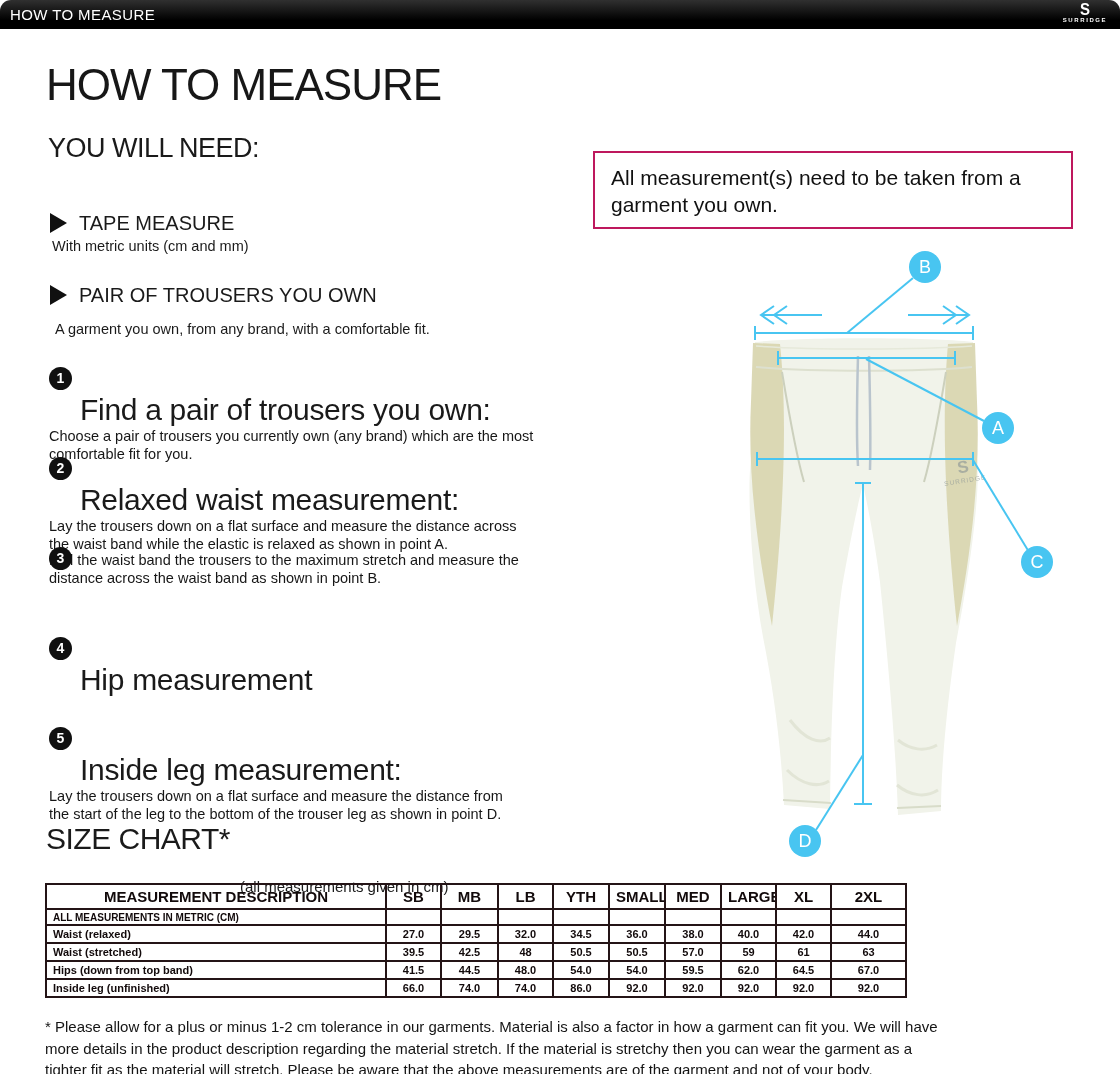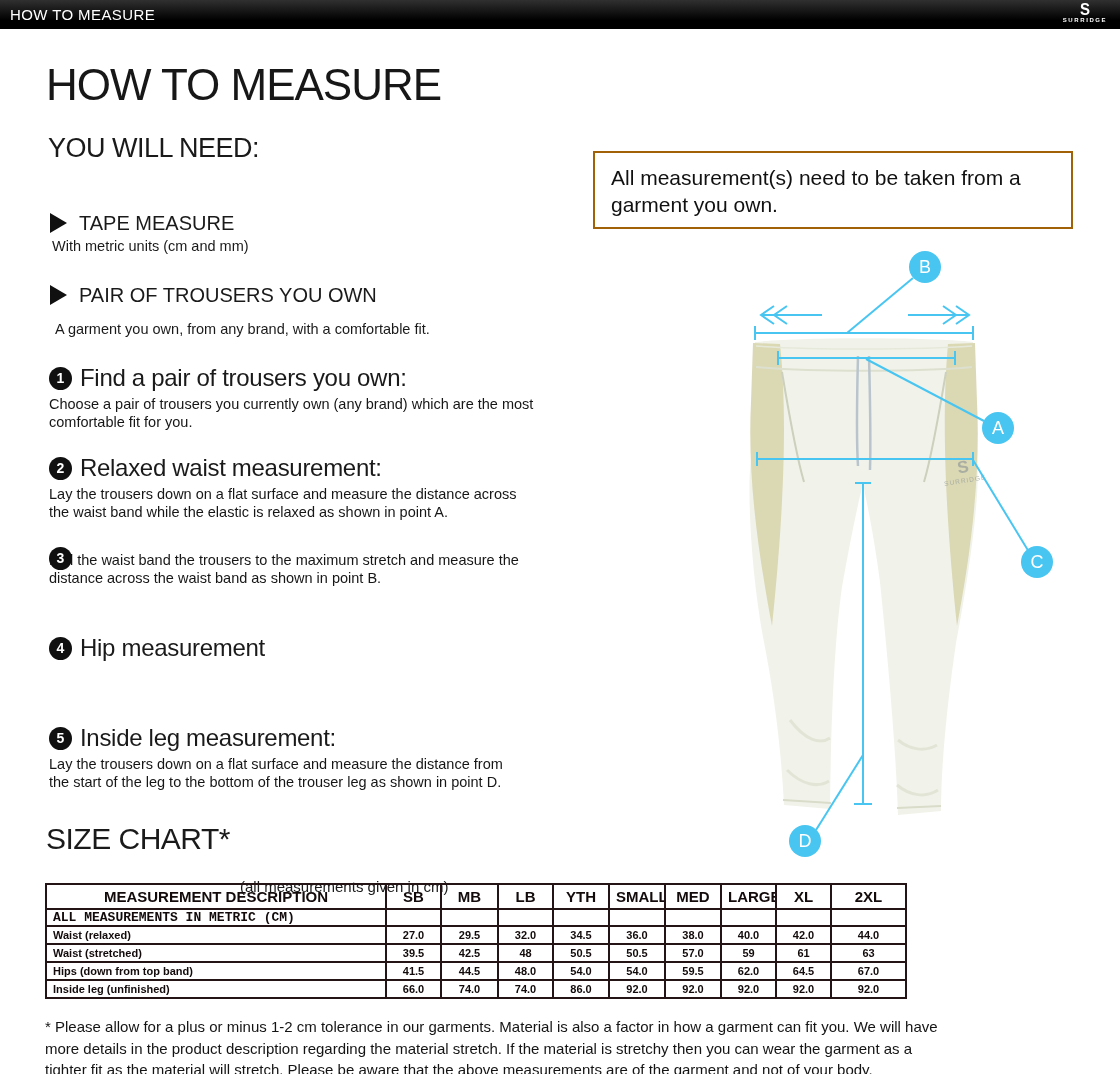--- a/index.html
+++ b/index.html
@@ -1,55 +1,55 @@
 <!DOCTYPE html>
 <html><head>
 <meta charset="utf-8">
 <style>
   html,body{margin:0;padding:0;background:#fff;}
   .page{position:relative;width:1120px;height:1074px;background:#fff;overflow:hidden;
-        font-family:"Liberation Sans",sans-serif;color:#1a1a1a;}
+        font-family:"Liberation Sans",sans-serif;color:#1a1a1a;border-radius:11px;}
 
   
   .topbar{position:absolute;left:0;top:0;width:1120px;height:29px;
           background:linear-gradient(#303030,#000 70%);display:flex;align-items:center;}
   .topbar-title{color:#fff;font-size:15px;padding-left:10px;letter-spacing:.4px;}
   .brand-logo{position:absolute;right:12px;top:1px;width:46px;text-align:center;color:#fff;line-height:1;}
   .brand-logo .s-glyph{display:block;font-size:15px;font-weight:bold;letter-spacing:0;
           transform:scaleY(1.15);margin-bottom:1px;}
   .brand-logo .s-word{display:block;font-size:6px;font-weight:bold;letter-spacing:1.6px;}
 
   .page-title{position:absolute;left:46px;top:60px;font-size:44px;letter-spacing:-1px;color:#171717;}
 
-  .note-box{position:absolute;left:593px;top:151px;width:480px;height:78px;border:2px solid #a16207;
+  .note-box{position:absolute;left:593px;top:151px;width:480px;height:78px;border:2px solid #be185d;
             box-sizing:border-box;padding:11px 32px 0 16px;font-size:21px;line-height:27px;
             white-space:pre-line;color:#111;}
 
   .ywn-heading{position:absolute;left:48px;top:133px;font-size:27px;letter-spacing:-.5px;}
 
   .need-item-icon{position:absolute;width:0;height:0;border-left:17px solid #101010;
                   border-top:10px solid transparent;border-bottom:10px solid transparent;}
   .need-item-label{position:absolute;font-size:20px;}
   .need-item-desc{position:absolute;font-size:14.5px;}
 
   .step{position:absolute;left:49px;width:680px;}
   .step-num{position:absolute;left:0;top:1px;width:23px;height:23px;background:#101010;border-radius:50%;
             color:#fff;font-size:14px;font-weight:bold;text-align:center;line-height:23px;}
-  .step-title{margin-left:31px;font-size:24px;line-height:24px;letter-spacing:-.3px;}
+  .step-title{margin-left:31px;font-size:30px;line-height:24px;letter-spacing:-.3px;margin-top:32px;}
   .step-body{margin-top:6px;font-size:14.5px;line-height:17.5px;white-space:pre-line;color:#161616;}
 
   .size-chart-heading{position:absolute;left:46px;top:822px;font-size:30px;letter-spacing:-.5px;}
   .size-chart-sub{position:absolute;left:240px;top:838px;font-size:15px;margin-top:40px;}
 
   table.size{position:absolute;left:45px;top:883px;width:860px;border-collapse:collapse;
              table-layout:fixed;font-weight:bold;color:#120a0b;}
   table.size th,table.size td{border:2px solid #241416;padding:0 6px;overflow:hidden;white-space:nowrap;}
   table.size thead th{font-size:15px;height:23px;text-align:center;}
   table.size thead th.desc{text-align:center;}
-  tr.metric td{font-size:13px;height:14px;text-align:left;font-family:Liberation Mono, monospace;}
+  tr.metric td{font-size:10px;height:14px;text-align:left;}
   tr.data td{font-size:11px;height:16px;text-align:center;}
   tr.data td.desc{text-align:left;}
 
   .footnote{position:absolute;left:45px;top:1016px;width:1052px;font-size:15px;line-height:21.5px;
             white-space:pre-line;color:#141414;}
 
   .figure{position:absolute;left:690px;top:240px;width:430px;height:630px;}
   .figure text.marker{fill:#fff;font-size:18px;font-family:"Liberation Sans",sans-serif;}
 </style>
 </head>

